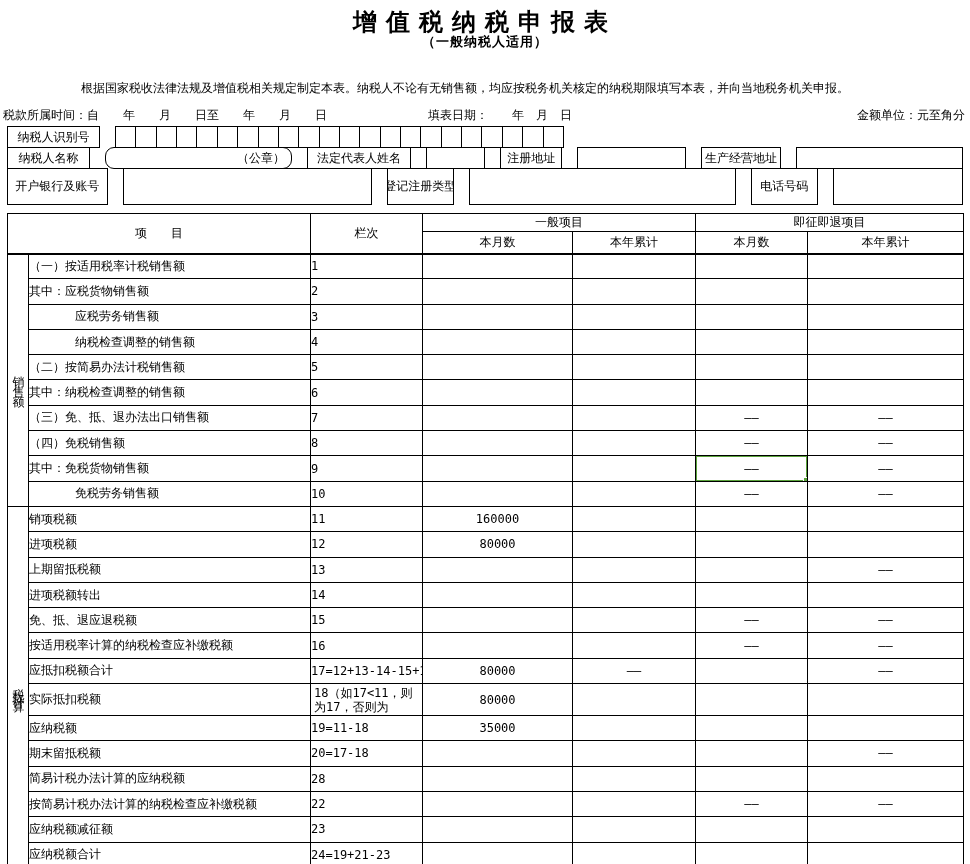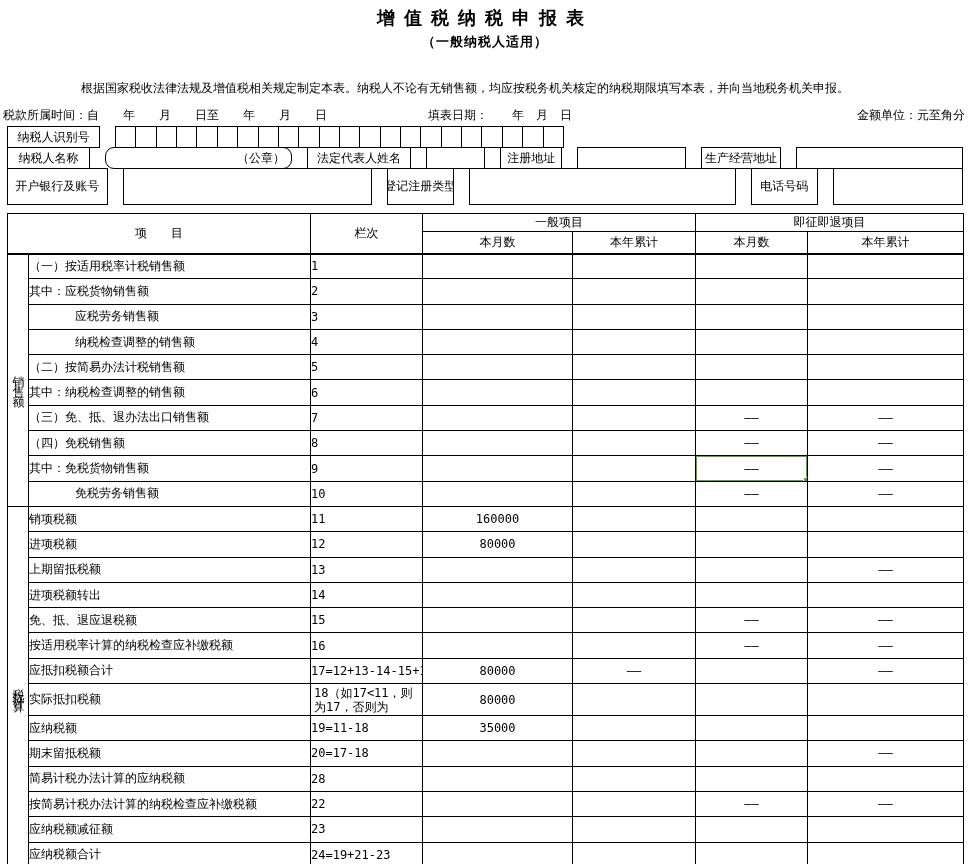--- a/index.html
+++ b/index.html
@@ -4,21 +4,21 @@
 <style>
   html,body { margin:0; padding:0; }
   body {
     width:970px; height:864px; position:relative; overflow:hidden;
     background:#fff; color:#000;
     font-family:"DejaVu Sans", sans-serif; font-size:12px;
   }
   .abs { position:absolute; }
   
   .title { top:6px; left:0; width:970px; text-align:center;
-           font-size:18px; font-weight:bold; letter-spacing:9px; white-space:nowrap; }
+           font-size:24px; font-weight:bold; letter-spacing:9px; white-space:nowrap; }
   .subtitle { top:33px; left:0; width:970px; text-align:center;
               font-size:13px; font-weight:bold; letter-spacing:1px; }
   .intro { top:80px; left:35px; width:930px; font-size:12px;margin-left:46px; }
   
   .meta-left  { top:107px; left:3px;  white-space:pre; }
   .meta-mid   { top:107px; left:428px; white-space:pre; }
   .meta-right { top:107px; right:5px; white-space:pre; }
   
   .info { left:7px; top:126px; width:956px; }
   .irow { display:flex;gap:16px; }

